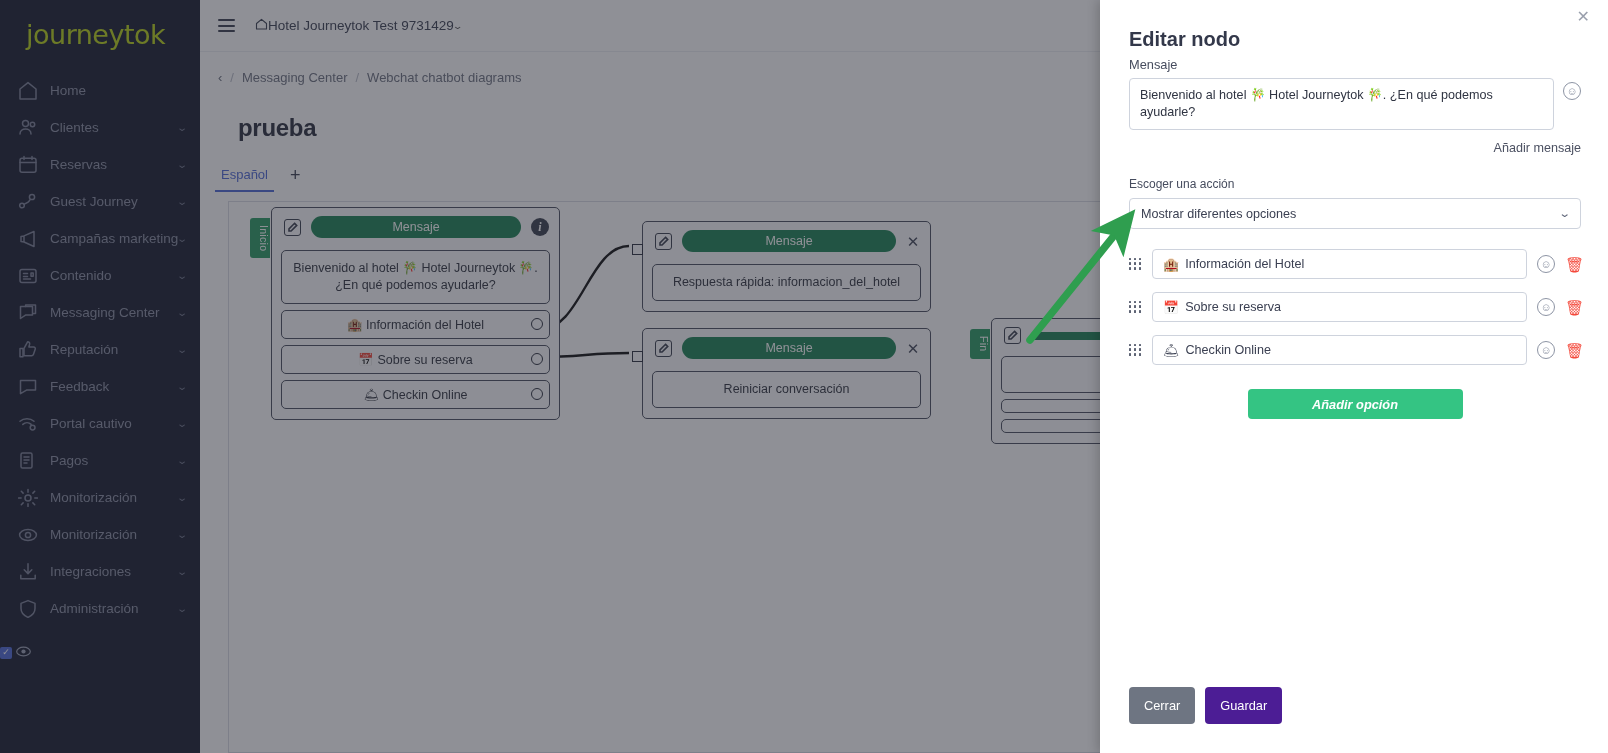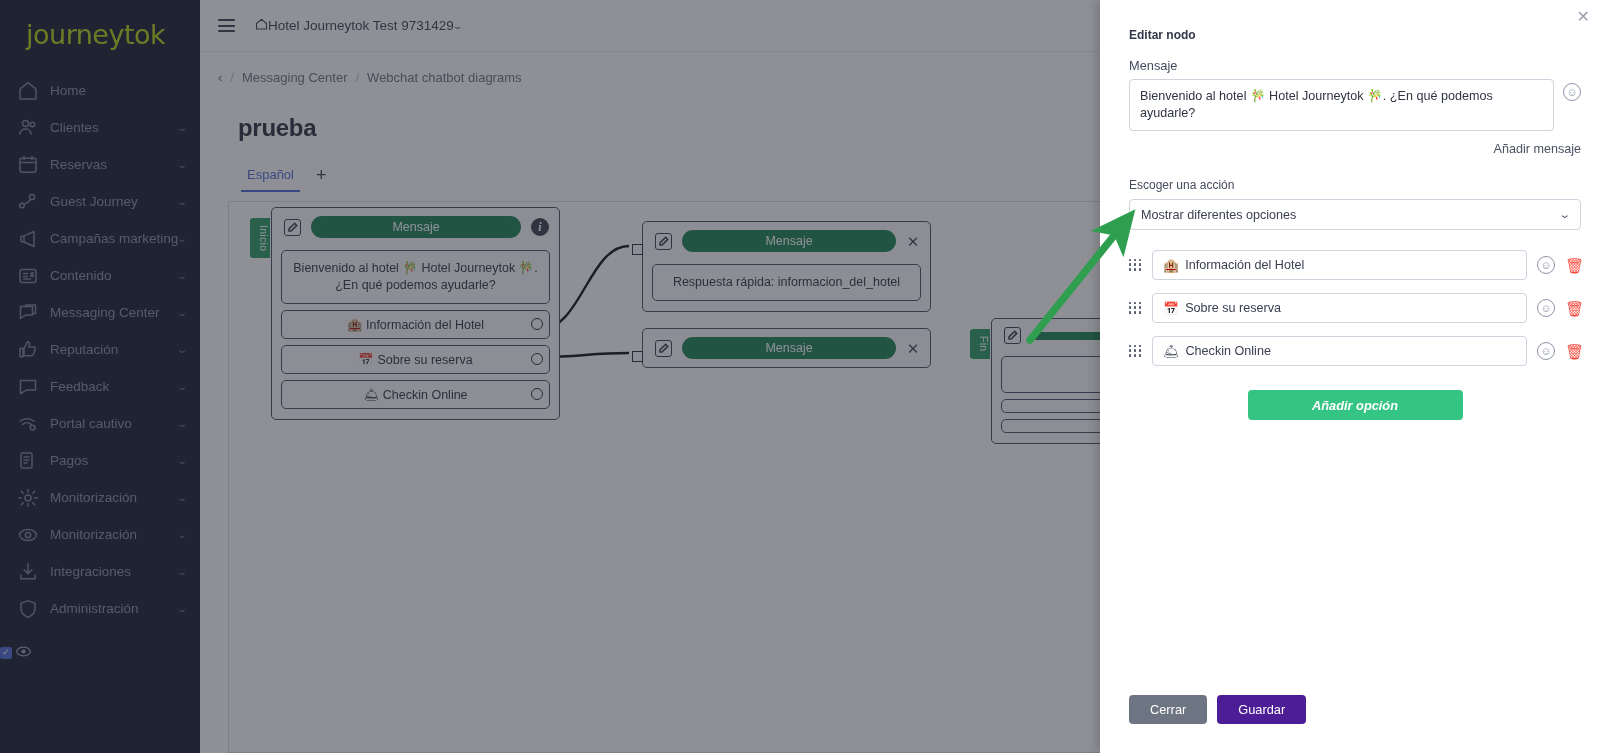--- a/index.html
+++ b/index.html
@@ -80,21 +80,21 @@
   .bc-link { cursor: pointer; }
 
   .titlecard {
     margin: 0 20px 0 18px; padding: 12px 0 16px 20px;
     background:#fff;
   }
   .pagetitle { font-size: 24px; font-weight: 700; color: #2b2f3d; letter-spacing:-.3px; }
 
   .tabsrow {
     display: flex; align-items: flex-end; gap: 10px;
-    padding-left: 41px; height: 34px;
+    padding-left: 15px; height: 34px;
   }
   .tab {
     font-size: 13px; color: #4f6ad6; padding: 0 6px 8px 6px;
     border-bottom: 2px solid #4f6ad6; cursor: pointer;
   }
   .tab-add { font-size: 18px; color: #3b3f50; padding: 0 6px 8px 6px; cursor: pointer; line-height: 1; }
 
   
   .canvas {
     position: absolute; left: 28px; top: 201px;
@@ -178,21 +178,21 @@
     background: #ffffff;
     z-index: 50;
     box-shadow: -3px 0 10px rgba(0,0,0,0.18);
     padding: 0 0 0 0;
   }
   .drawer-close {
     position: absolute; right: 18px; top: 9px;
     font-size: 16px; color: #9aa0ad; cursor: pointer; line-height:1;
   }
   .drawer-inner { padding: 28px 27px 0 29px; }
-  .drawer-title { font-size: 12px; font-weight: 700; color: #33384a; margin-bottom: 16px; }
+  .drawer-title { font-size: 20px; font-weight: 700; color: #33384a; margin-bottom: 6px; }
   .fld-label { font-size: 12.8px; color: #464c5e; margin-bottom: 6px; }
   .msg-row { display: flex; align-items: flex-start; gap: 9px; }
   .msg-ta {
     flex: 1 1 auto; height: 52px;
     border: 1px solid #ced3dd; border-radius: 4px;
     padding: 8px 10px; font-size: 12.6px; color: #2f3442;
     font-family: "Liberation Sans", sans-serif; resize: none; line-height: 1.32;
     background: #fff;
   }
   .emoji-btn {
@@ -239,21 +239,21 @@
     width: 215px; height: 30px;
     background: #34c483; border: none; border-radius: 4px;
     color: #fff; font-size: 12.8px; font-weight: 600;
     font-family: "Liberation Sans", sans-serif; cursor: pointer; font-style: italic;
   }
   .drawer-foot {
     position: absolute; left: 29px; bottom: 29px;
     display: flex; gap: 10px;
   }
   .btn {
-    height: 29px; padding: 0 21px; border: none; border-radius: 4px;
+    height: 37px; padding: 0 15px; border: none; border-radius: 4px;
     font-size: 12.8px; color: #fff; cursor: pointer;
     font-family: "Liberation Sans", sans-serif;
   }
   .btn-sec { background: #6e7582; }
   .btn-pri { background: #4c1d95; }
 
   
   .annot { position: absolute; left: 0; top: 0; width: 1608px; height: 753px; z-index: 60; pointer-events:none; }
 </style>
 </head>
@@ -518,20 +518,23 @@
         <div class="in-port"></div>
         <div class="node-head">
           <span class="pencil-btn">
             <svg width="11" height="11" viewBox="0 0 11 11">
                 <path d="M7.6 1.3l2.1 2.1-5.6 5.6H2v-2.1z"></path>
               </svg>
           </span>
           <span class="pill">Mensaje</span>
           <span class="x-btn">✕</span>
         </div>
+        <div class="node-body">
+          <div class="msgbox">Reiniciar conversación</div>
+        </div>
       </div>
 
       <div class="node" style="left:762px; top:116px; width:289px;">
         <div class="side-tag">Fin</div>
         <div class="node-head">
           <span class="pencil-btn">
             <svg width="11" height="11" viewBox="0 0 11 11">
                 <path d="M7.6 1.3l2.1 2.1-5.6 5.6H2v-2.1z"></path>
               </svg>
           </span>

